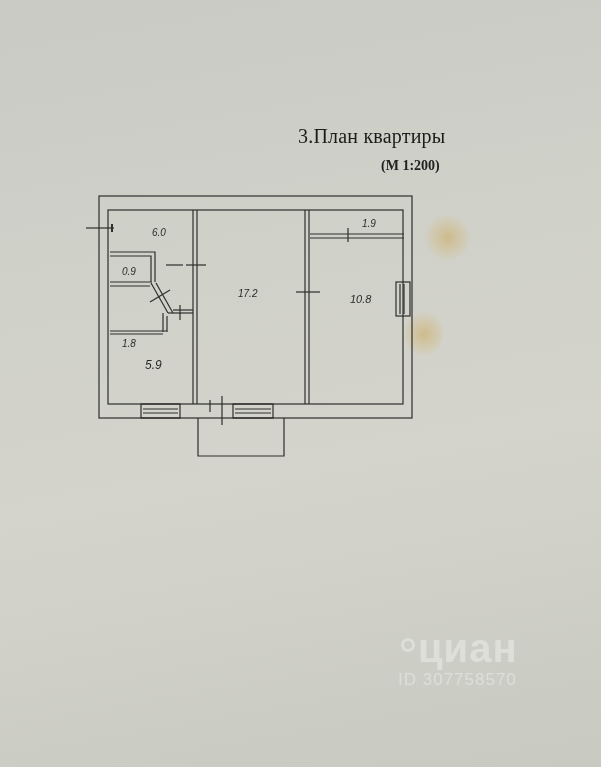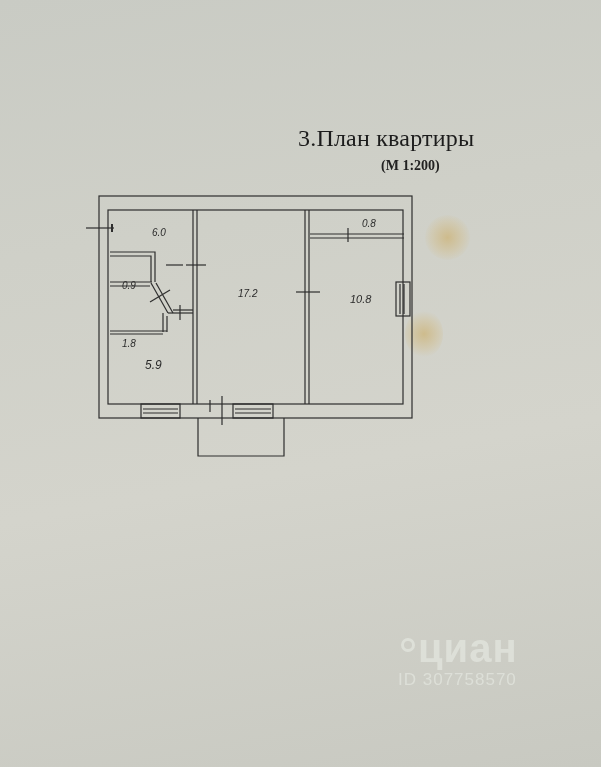--- a/index.html
+++ b/index.html
@@ -11,21 +11,21 @@
       height: 767px;
       position: relative;
       overflow: hidden;
       background: linear-gradient(170deg, #c9cbc4 0%, #cfd0c8 30%, #d4d4cc 60%, #c8c9c1 100%);
       font-family: "Liberation Serif", serif;
     }
     .title {
       position: absolute;
       left: 298px;
       top: 125px;
-      font-size: 24px;
+      font-size: 20px;
       color: #1c1c1c;
       letter-spacing: 0.2px;
       white-space: nowrap;
     }
     .scale {
       position: absolute;
       left: 365px;
       top: 158px;
       font-size: 14px;
       font-weight: bold;
@@ -150,26 +150,26 @@
     <line x1="150" y1="302" x2="170" y2="290"></line>
     <line x1="180" y1="305" x2="180" y2="320"></line>
     <line x1="296" y1="292" x2="320" y2="292"></line>
     <line x1="348" y1="228" x2="348" y2="242"></line>
     <line x1="222" y1="396" x2="222" y2="425"></line>
     <line x1="210" y1="400" x2="210" y2="412"></line>
   </g>
 </svg>
 
 <div class="room-label" style="left:152px;top:227px;">6.0</div>
-<div class="room-label" style="left:122px;top:280px;text-align:right;">0.9</div>
+<div class="room-label" style="left:122px;top:266px;text-align:right;">0.9</div>
 <div class="room-label" style="left:122px;top:302px;margin-top:36px;">1.8</div>
 <div class="room-label" style="left:145px;top:358px;font-size:12px;text-align:center;">5.9</div>
 <div class="room-label" style="left:238px;top:288px;font-size:10px;">17.2</div>
 <div class="room-label" style="left:350px;top:293px;font-size:11px;font-style:italic;">10.8</div>
-<div class="room-label" style="left:362px;top:218px;">0.8</div>
+<div class="room-label" style="left:362px;top:218px;">1.9</div>
 
 <div class="watermark">
   <div class="wm-brand">
     <span class="wm-pin"></span>
     <span>циан</span>
   </div>
   <div class="wm-id">ID 307758570</div>
 </div>
 
 </body></html>

